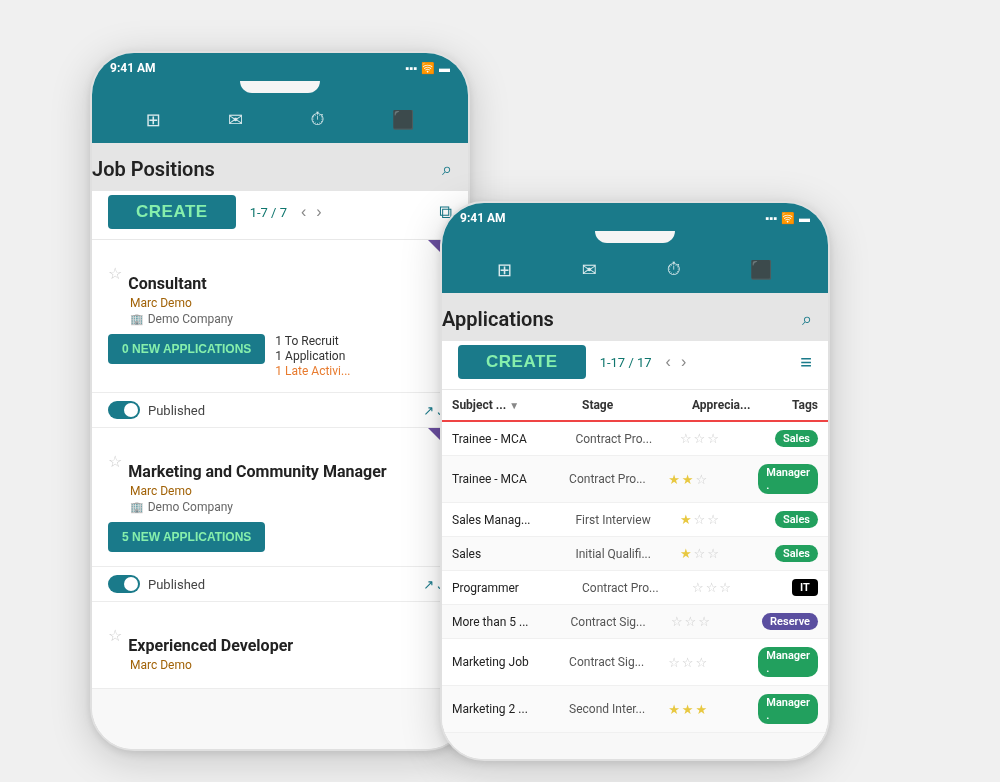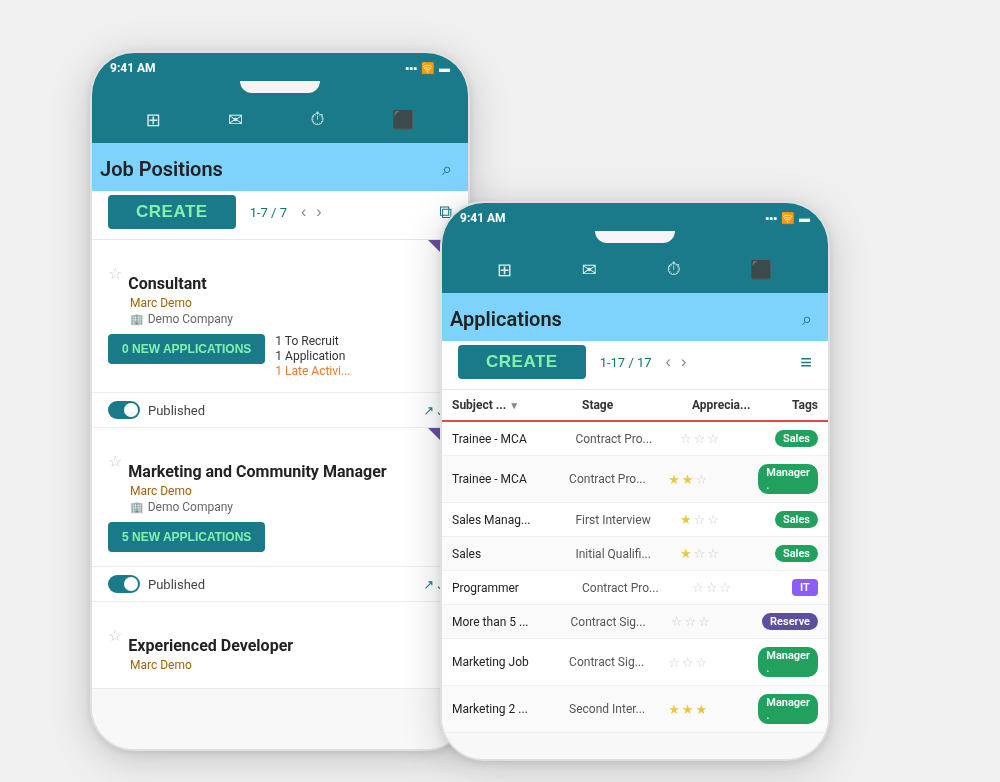--- a/index.html
+++ b/index.html
@@ -89,25 +89,25 @@
       height: 48px;
     }
     .nav-icon {
       color: rgba(255,255,255,0.85);
       font-size: 18px;
       cursor: pointer;
     }
 
     
     .page-header {
-      padding: 14px 16px 10px 8px;
+      padding: 14px 16px 10px 0;
       display: flex;
       align-items: center;
       justify-content: space-between;
-      background: #7dd3fc;
+      background: #e5e5e5;
       gap: 48px;
     }
     .page-title {
       font-size: 20px;
       font-weight: 600;
       color: #222;
     }
     .search-icon-btn { color: #1a7a8a; font-size: 18px; cursor: pointer; }
 
     
@@ -277,21 +277,21 @@
     .tag {
       display: inline-block;
       border-radius: 10px;
       padding: 2px 8px;
       font-size: 11px;
       font-weight: 600;
       color: white;
     }
     .tag-sales { background: #22a05e; }
     .tag-manager { background: #22a05e; }
-    .tag-it { background: #8b5cf6; border-radius: 4px; }
+    .tag-it { background: #000000; border-radius: 4px; }
     .tag-reserve { background: #5b4fa0; }
 
     
     .content-area::-webkit-scrollbar { display: none; }
   </style>
 </head>
 <body>
 
 <div class="scene">
 

